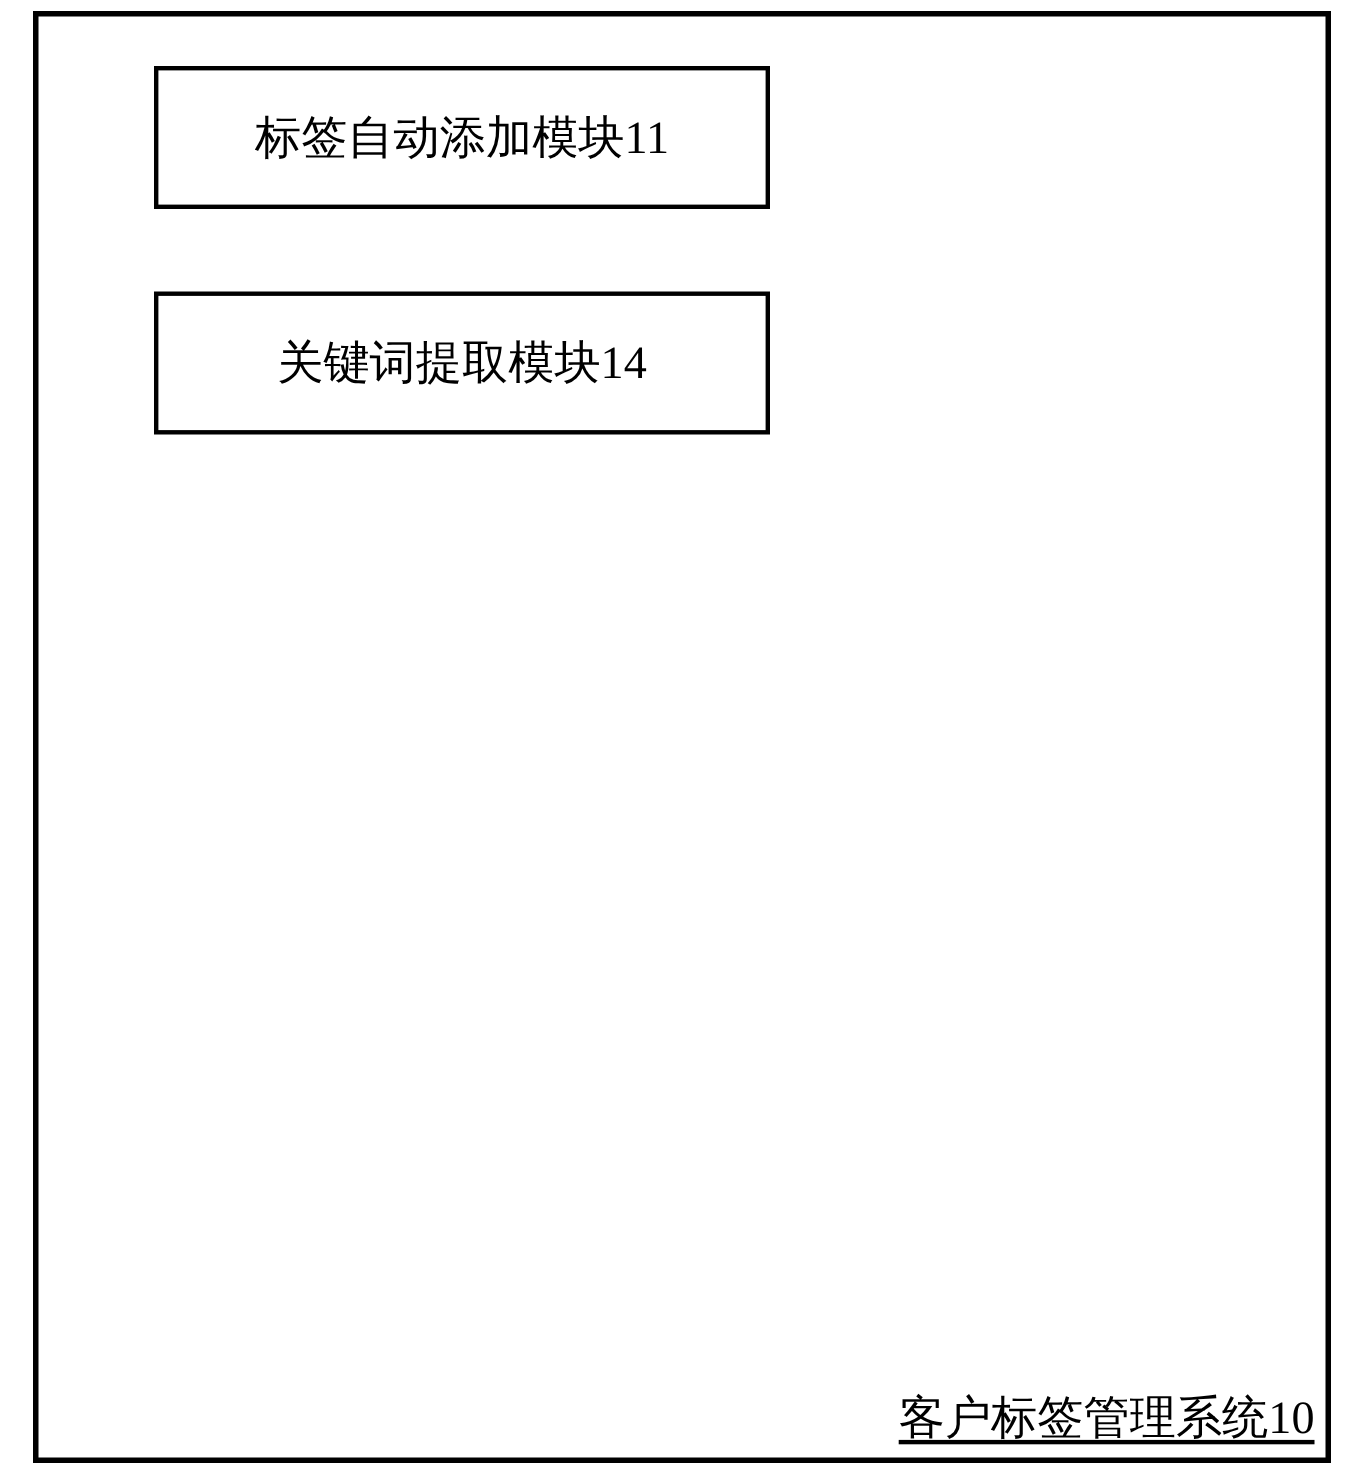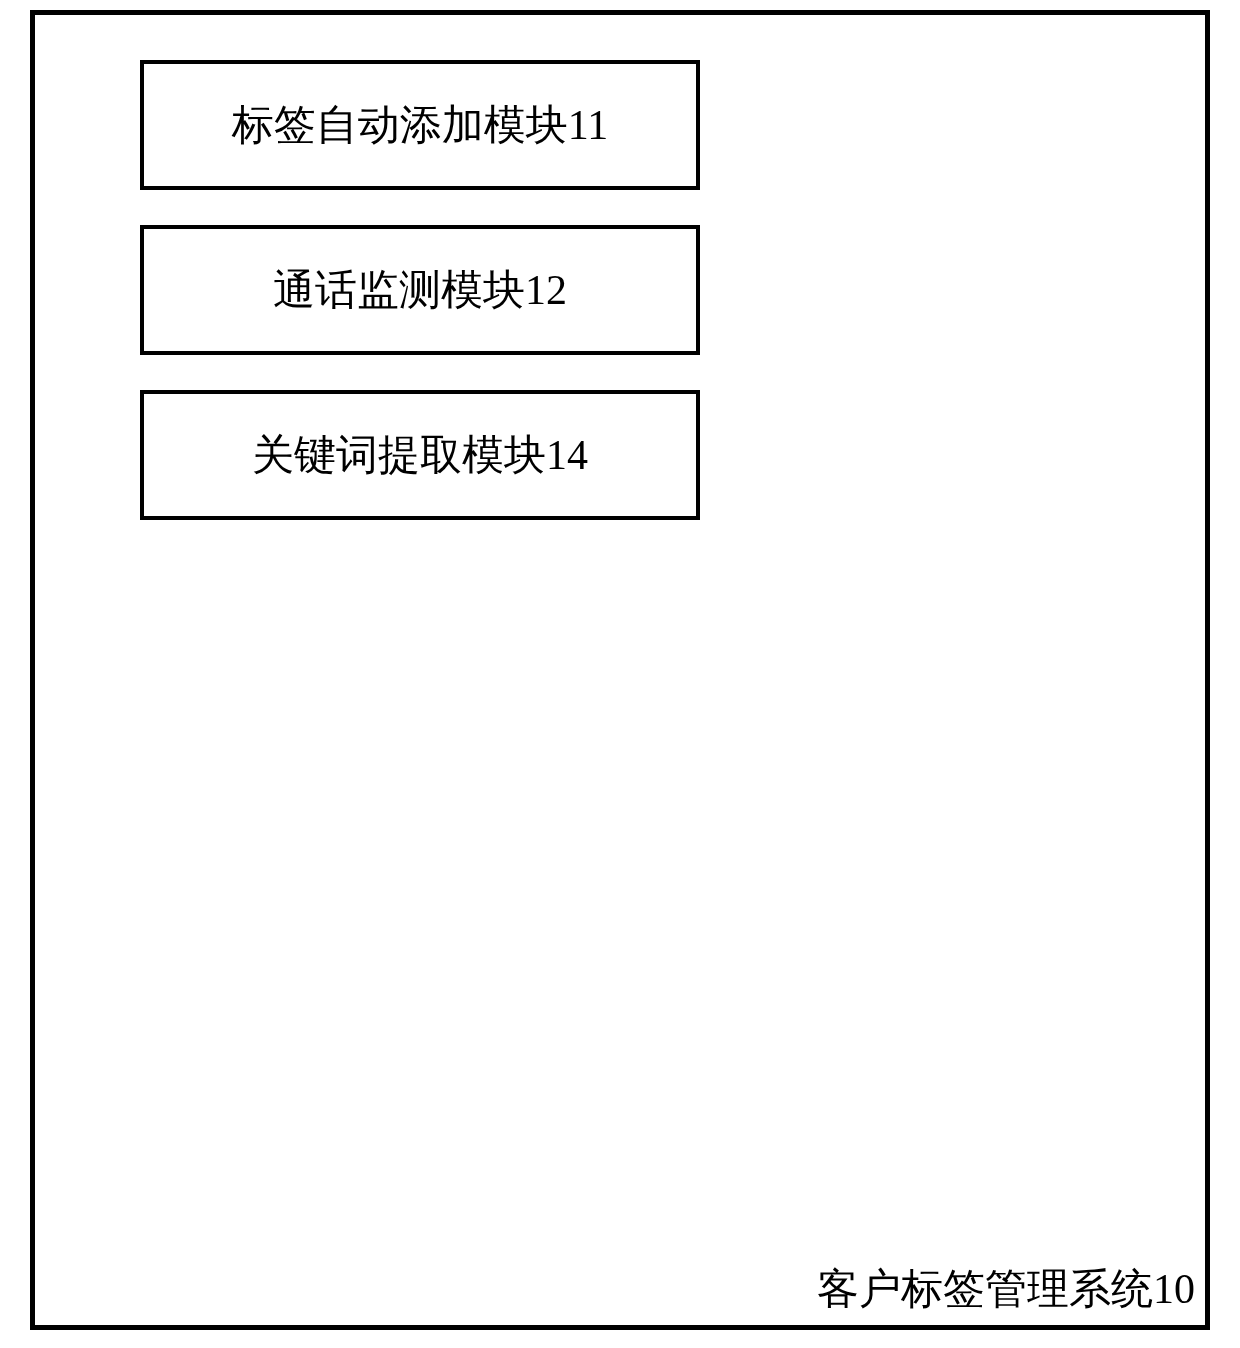--- a/index.html
+++ b/index.html
@@ -21,51 +21,49 @@
       width: 1180px;
       height: 1320px;
       border: 5px solid #000;
     }
     .module-stack {
       display: flex;
       flex-direction: column;
       align-items: flex-start;
       padding-top: 45px;
       padding-left: 105px;
-      gap: 35px;
+      gap: 75px;
     }
     .module-box {
       width: 560px;
       height: 130px;
       border: 4px solid #000;
       display: flex;
       align-items: center;
       justify-content: center;
       font-size: 42px;
       color: #000;
     }
     .system-label {
       position: absolute;
       right: 10px;
       bottom: 8px;
       font-size: 42px;
       color: #000;
+      text-decoration: underline;
       text-underline-offset: 6px;
       text-align: center;
     }
   </style>
 </head>
 <body>
 
 <div class="container">
   <div class="module-stack">
     <div class="module-box">
       <span>标签自动添加模块11</span>
     </div>
     <div class="module-box">
-      <span>通话监测模块12</span>
-    </div>
-    <div class="module-box">
       <span>关键词提取模块14</span>
     </div>
   </div>
   <div class="system-label">客户标签管理系统10</div>
 </div>
 
 </body></html>

